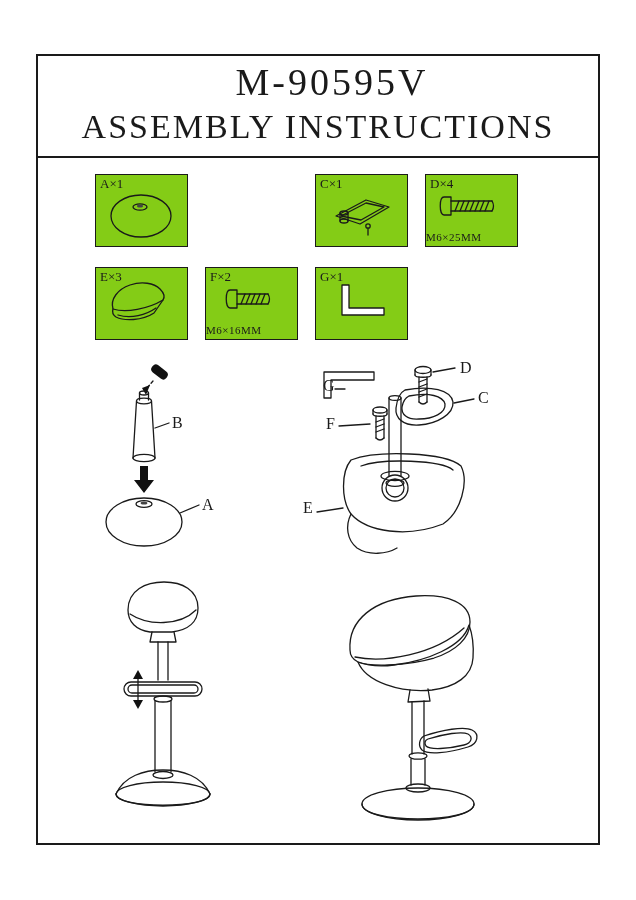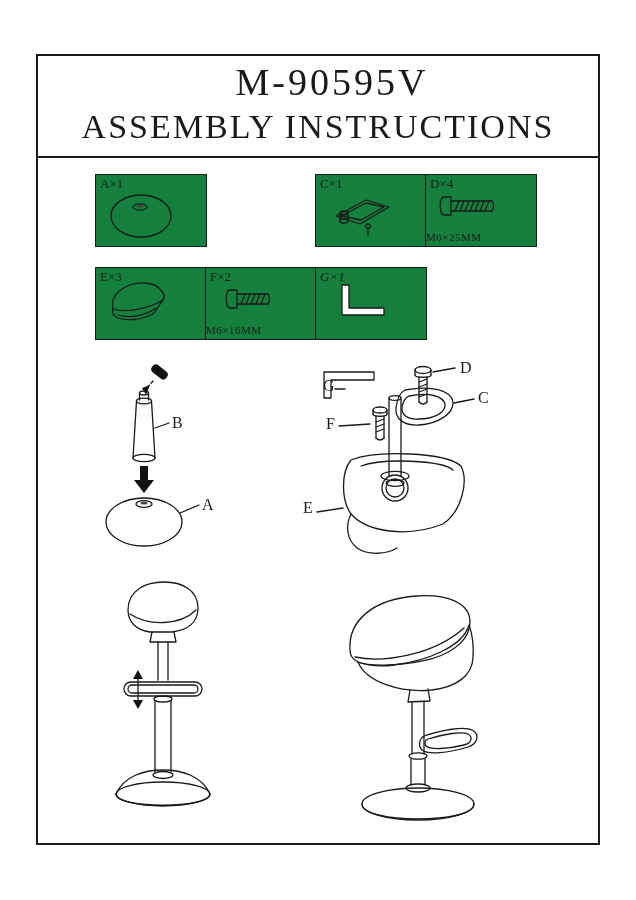--- a/index.html
+++ b/index.html
@@ -18,22 +18,22 @@
   }
   .subtitle {
     position:absolute; top:108px; left:0; width:100%; text-align:center;
     font-size:34px; letter-spacing:2px;
   }
   .divider {
     position:absolute; top:156px; left:36px; width:564px;
     border-top:2px solid #1a1a1a;
   }
   .part-box {
-    position:absolute; width:112px; height:73px;
-    border:1.5px solid #1a1a1a; background:#15803d;
+    position:absolute; width:93px; height:73px;
+    border:1.5px solid #1a1a1a; background:#84cc16;
   }
   .part-label {
     position:absolute; top:1px; left:4px; font-size:13px; z-index:2;
   }
   .spec {
     position:absolute; bottom:3px; left:0; width:100%; text-align:left;
     font-size:11px; letter-spacing:0.5px;
   }
   .part-art { position:absolute; left:0; top:0; }
   .diagram { position:absolute; }
@@ -115,21 +115,21 @@
       <path d="M50,10 Q53,15 50,20"></path>
       <line x1="23" y1="20" x2="27" y2="10"></line>
       <line x1="28" y1="20" x2="32" y2="10"></line>
       <line x1="33" y1="20" x2="37" y2="10"></line>
       <line x1="38" y1="20" x2="42" y2="10"></line>
       <line x1="43" y1="20" x2="47" y2="10"></line>
     </svg>
     <span class="spec">M6×16MM</span>
   </div>
 
-  <div class="part-box" style="left:315px; top:267px;font-style:italic;">
+  <div class="part-box" style="left:315px; top:267px;">
     <span class="part-label">G×1</span>
     <svg class="part-art diagram" width="91" height="73" viewBox="0 0 91 73">
       <path class="wfill" d="M26,17 h7 v23 h35 v7 h-42 z"></path>
     </svg>
   </div>
 
   <svg class="diagram" style="left:100px; top:362px;" width="135" height="215" viewBox="0 0 135 215">
     <g transform="rotate(38 60 11)">
         <rect x="50" y="6" width="18" height="9" rx="4" class="fill" style="fill:#111;"></rect>
       </g>

